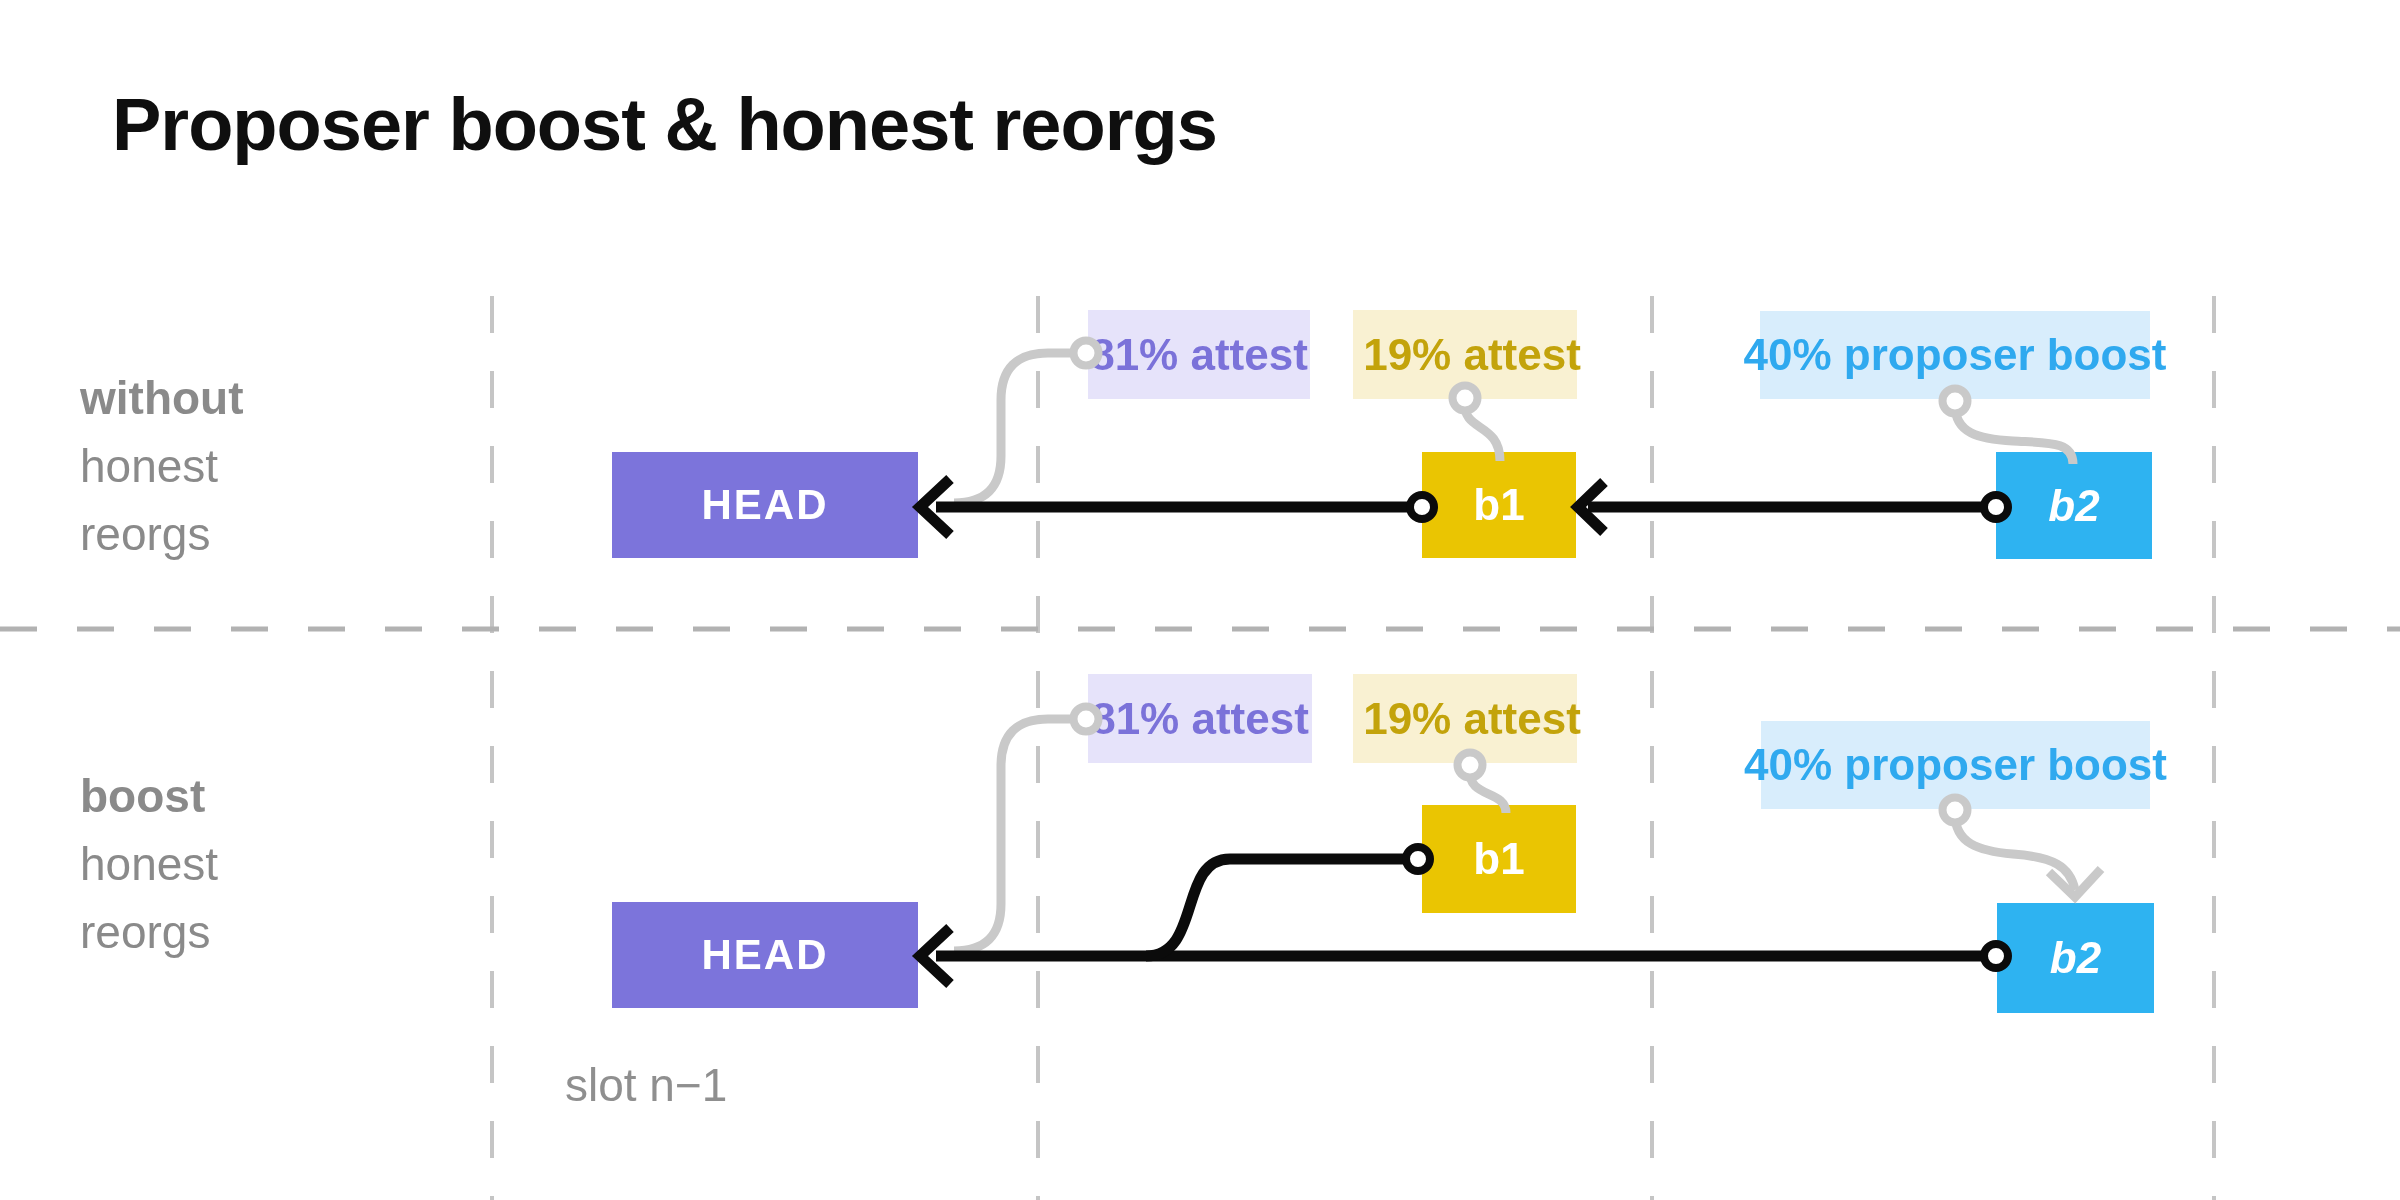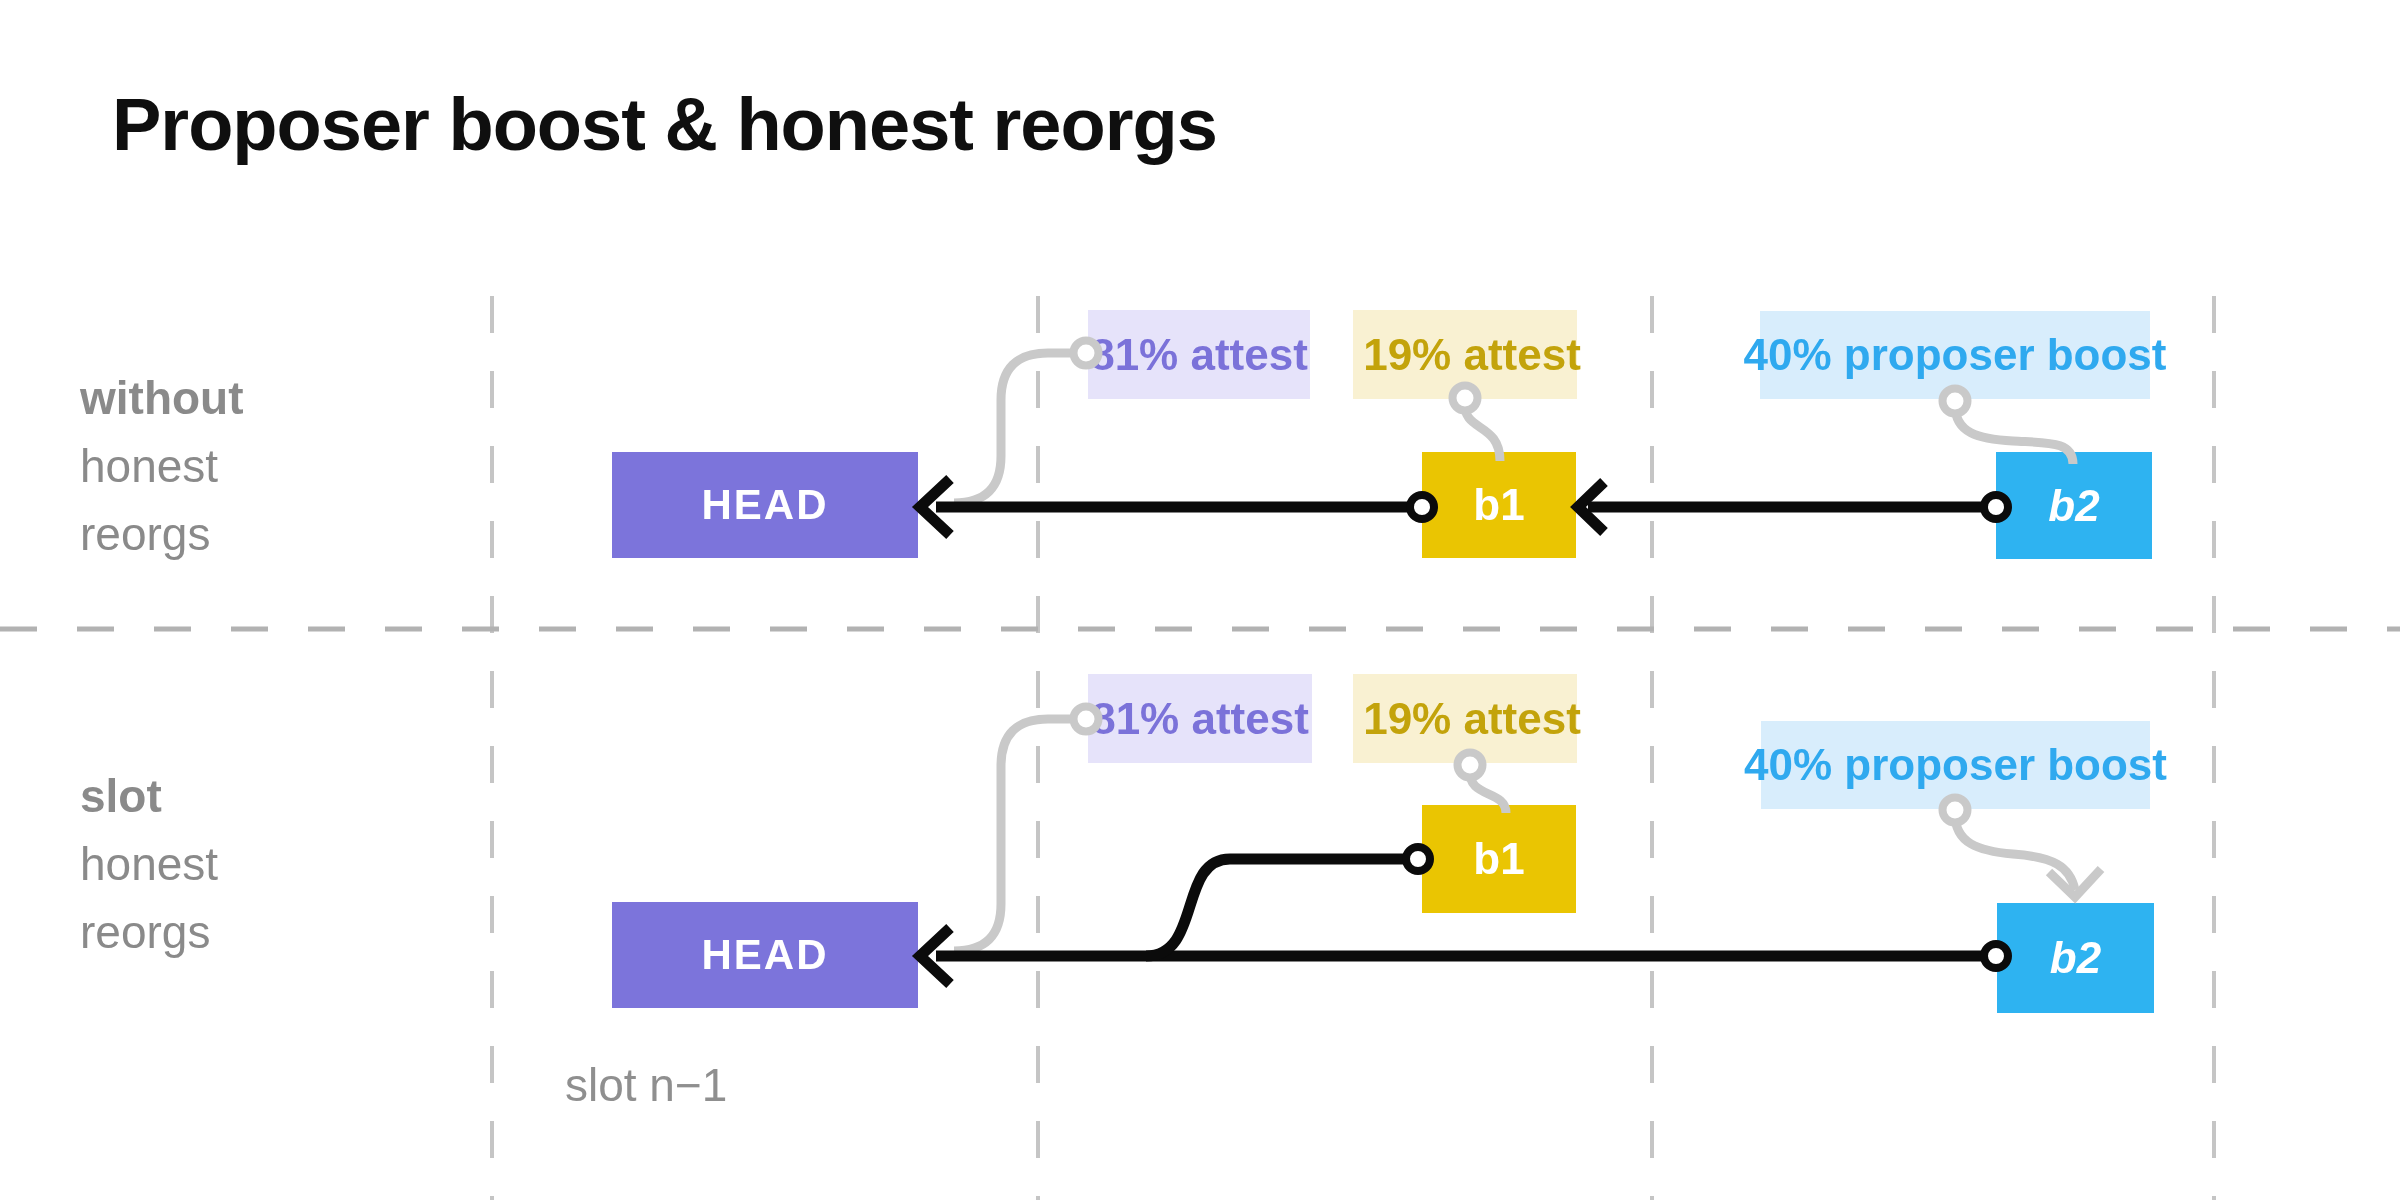--- a/index.html
+++ b/index.html
@@ -101,21 +101,21 @@
 <div class="canvas">
 
   <div class="title">Proposer boost &amp; honest reorgs</div>
 
   <div class="row-label row-label-top">
     <div class="bold">without</div>
     <div>honest</div>
     <div>reorgs</div>
   </div>
   <div class="row-label row-label-bottom">
-    <div class="bold">slot</div>
+    <div class="bold">boost</div>
     <div>honest</div>
     <div>reorgs</div>
   </div>
 
   <div class="slot-label slot-label-1">slot n−1</div>
 
   <div class="badge badge-81 badge-81-top">81% attest</div>
   <div class="badge badge-19 badge-19-top">19% attest</div>
   <div class="badge badge-40 badge-40-top">40% proposer boost</div>
 

